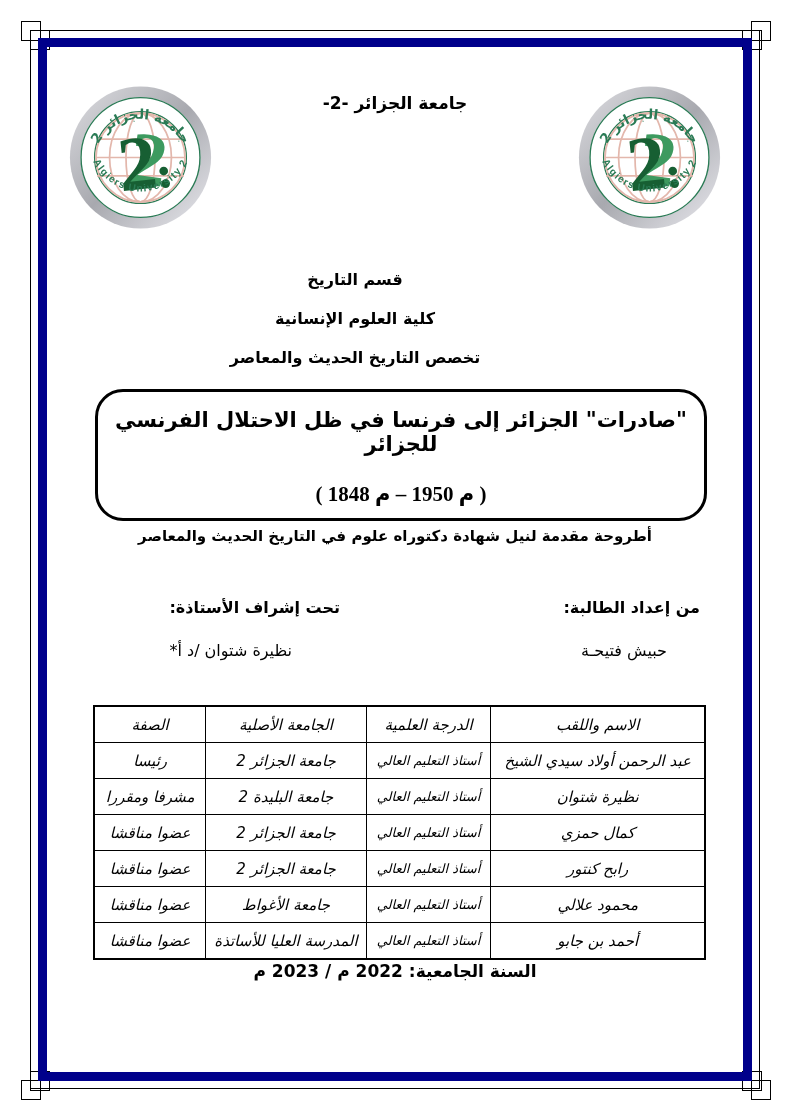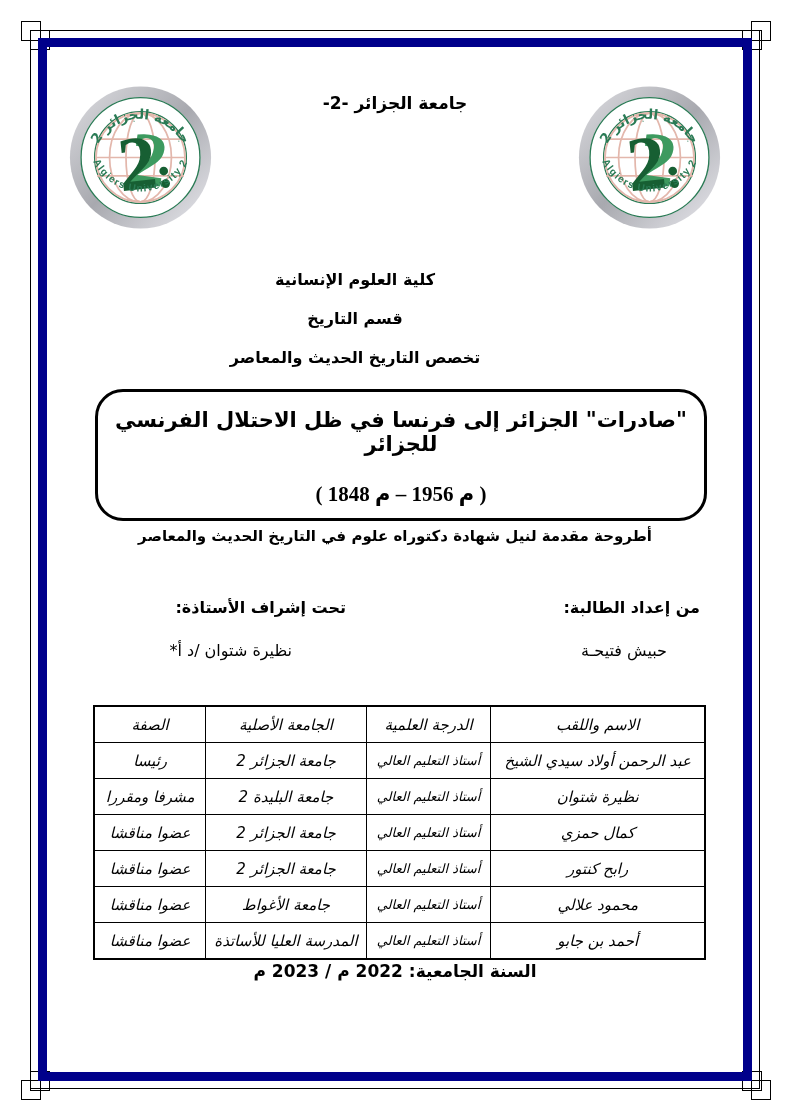--- a/index.html
+++ b/index.html
@@ -36,21 +36,21 @@
   .title-line1{margin-top:16px;font-weight:bold;font-size:21px;}
   .title-line2{margin-top:26px;font-weight:bold;font-size:21px;
                font-family:"Liberation Serif","DejaVu Sans",serif;}
   .ltr-override{direction:ltr;unicode-bidi:bidi-override;}
 
   .subtitle{position:absolute;left:0;right:0;top:527px;text-align:center;
             font-weight:bold;font-size:15px;z-index:3;}
 
   
   .prepared{position:absolute;top:594px;right:90px;text-align:right;z-index:3;}
-  .supervision{position:absolute;top:594px;right:438px;text-align:center;z-index:3;}
+  .supervision{position:absolute;top:594px;right:438px;text-align:left;z-index:3;}
   .pl{font-weight:bold;font-size:16px;line-height:27px;}
   .pn{font-size:16px;line-height:27px;margin-top:16px;}
   .prepared .pn{padding-left:0;margin-left:0;margin-right:0;padding-right:33px;}
   .supervision .pn{padding-right:60px;white-space:nowrap;}
 
   
   table.committee{position:absolute;left:93px;top:705px;width:613px;z-index:3;
                   border-collapse:collapse;border:2.5px solid #000;direction:rtl;
                   font-size:15px;}
   table.committee th,table.committee td{border:1.5px solid #000;text-align:center;
@@ -145,28 +145,28 @@
         <textPath href="#arcBotL" startOffset="50%" text-anchor="middle">Algiers University 2</textPath>
       </text>
     </svg>
   </div>
 
   <div class="header-block">
     <div>جامعة الجزائر -2-</div>
   </div>
 
   <div class="faculty-block">
+    <div>قسم التاريخ</div>
     <div>كلية العلوم الإنسانية</div>
-    <div>قسم التاريخ</div>
     <div>تخصص التاريخ الحديث والمعاصر</div>
   </div>
 
   <div class="title-box">
     <div class="title-line1">"صادرات" الجزائر إلى فرنسا في ظل الاحتلال الفرنسي للجزائر</div>
-    <div class="title-line2 ltr-override">( 1848 م – 1956 م )</div>
+    <div class="title-line2 ltr-override">( 1848 م – 1950 م )</div>
   </div>
 
   <div class="subtitle">أطروحة مقدمة لنيل شهادة دكتوراه علوم في التاريخ الحديث والمعاصر</div>
 
   <div class="prepared">
     <div class="pl">من إعداد الطالبة:</div>
     <div class="pn">حبيش فتيحـة</div>
   </div>
   <div class="supervision">
     <div class="pl">تحت إشراف الأستاذة:</div>

